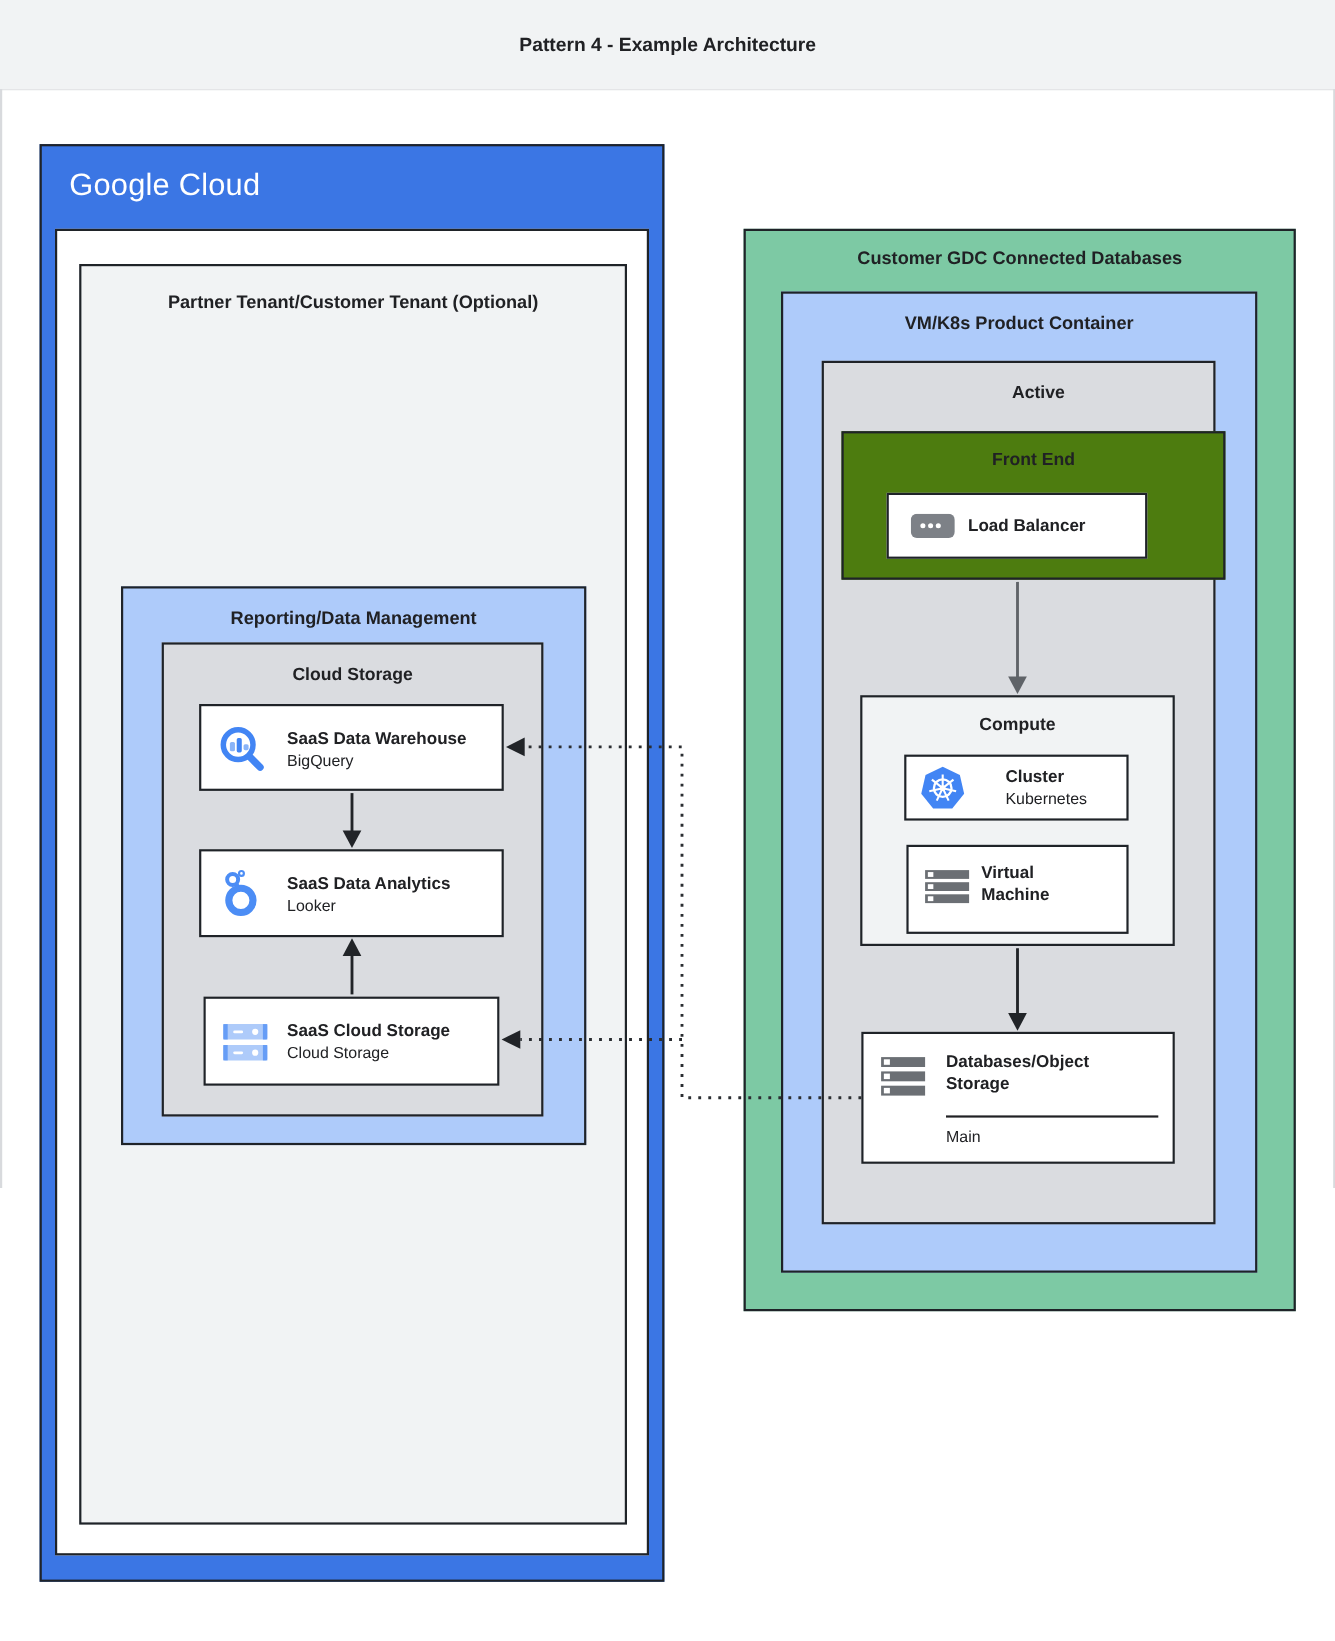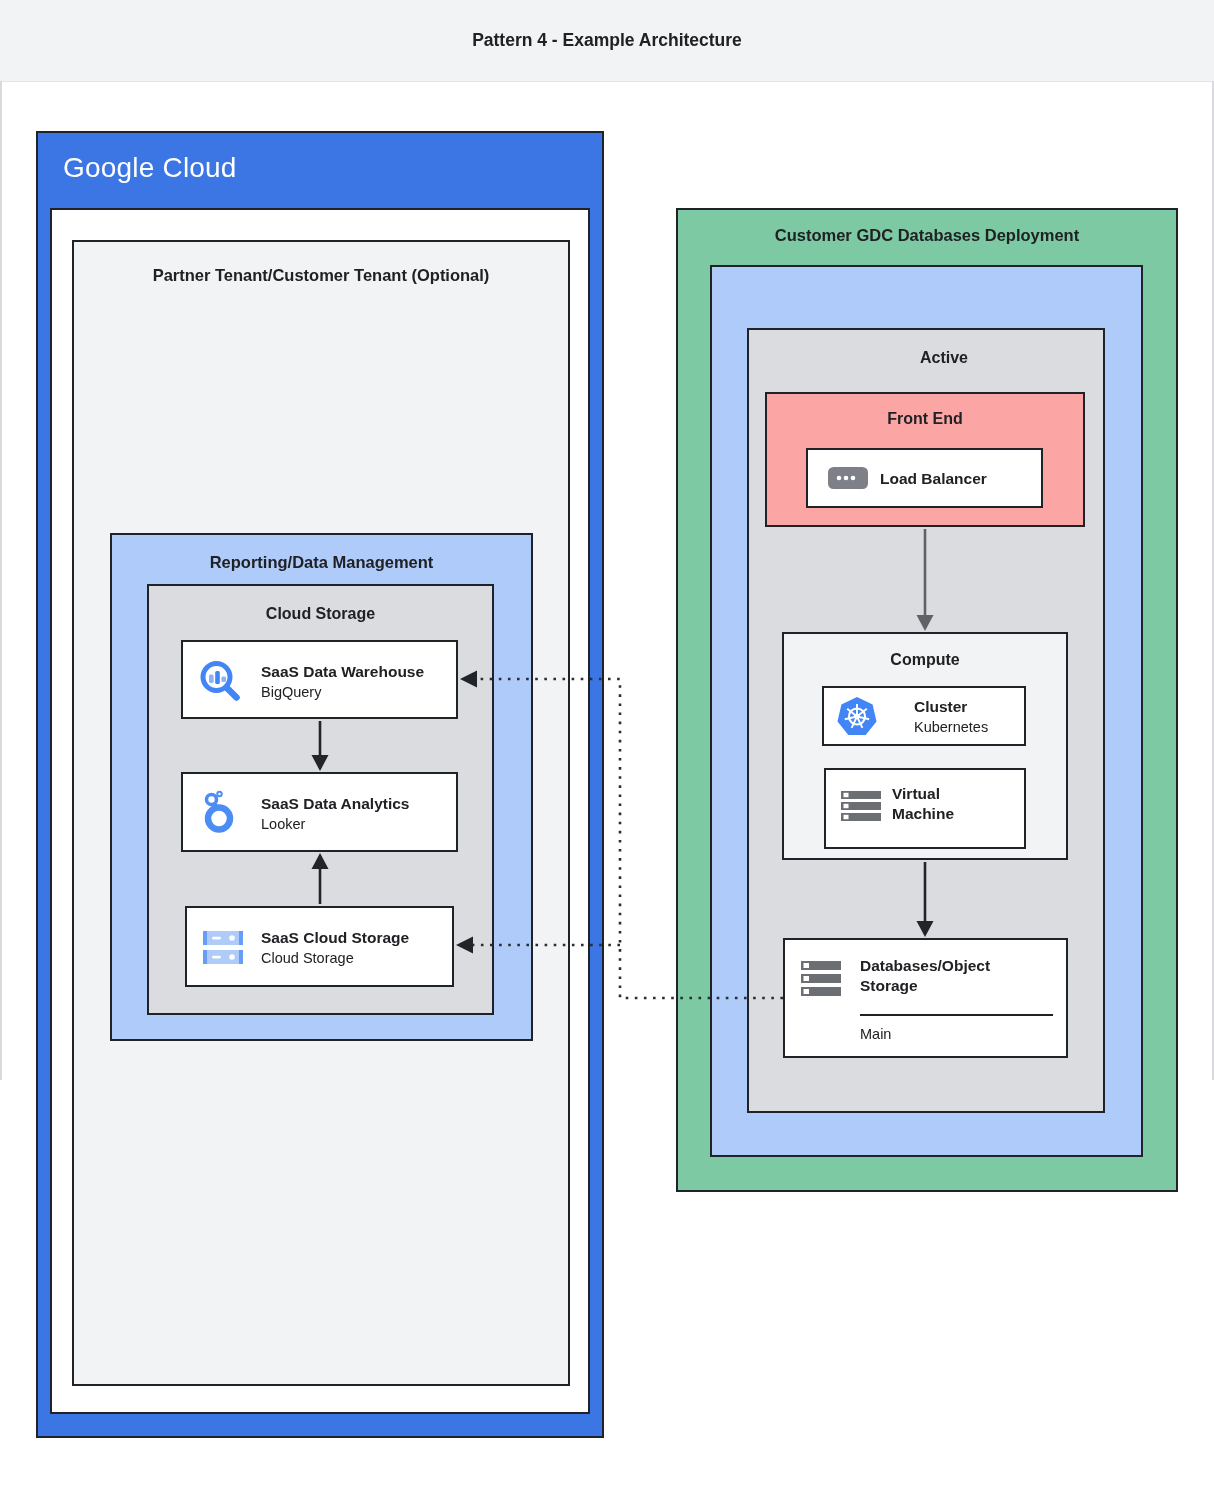--- a/index.html
+++ b/index.html
@@ -99,28 +99,29 @@
               </div>
             </div>
 
           </div>
         </div>
       </div>
     </div>
   </div>
 
   <div class="zone" style="left:676px;top:208px;width:502px;height:984px;background:#7DC9A4;">
-    <div class="zone-title" style="top:16px;">Customer GDC Databases Deployment</div>
+    <div class="zone-title" style="top:16px;">Customer GDC Connected Databases</div>
 
     <div class="zone" style="left:32px;top:55px;width:433px;height:892px;background:#AECBFA;">
+      <div class="zone-title" style="top:18px;">VM/K8s Product Container</div>
 
       <div class="zone" style="left:35px;top:61px;width:358px;height:785px;background:#DADCE0;">
         <div class="zone-title" style="top:19px;font-size:16px;padding-left:36px;">Active</div>
 
-        <div class="zone" style="left:16px;top:62px;width:320px;height:135px;background:#fca5a5;text-decoration:underline;">
+        <div class="zone" style="left:16px;top:62px;width:349px;height:135px;background:#4d7c0f;text-decoration:underline;">
           <div class="zone-title" style="top:16px;font-size:16px;">Front End</div>
           <div class="node" style="left:39px;top:54px;width:237px;height:60px;">
             <span class="abs" style="left:20px;top:17px;">
               <svg width="40" height="22" viewBox="0 0 40 22">
                 <rect x="0" y="0" width="40" height="22" rx="5.5" fill="#7d8187"></rect>
                 <circle cx="11" cy="11" r="2.3" fill="#ffffff"></circle>
                 <circle cx="18" cy="11" r="2.3" fill="#ffffff"></circle>
                 <circle cx="25" cy="11" r="2.3" fill="#ffffff"></circle>
               </svg>
             </span>

